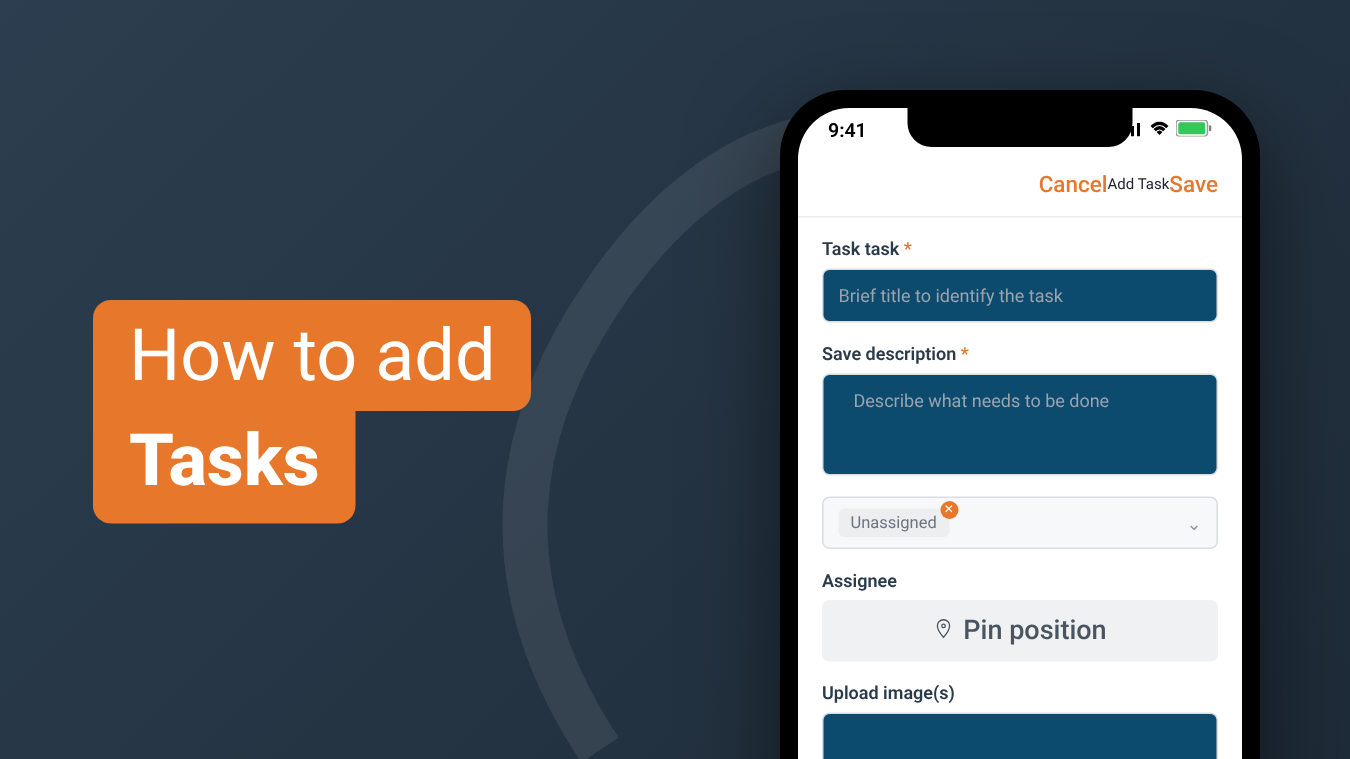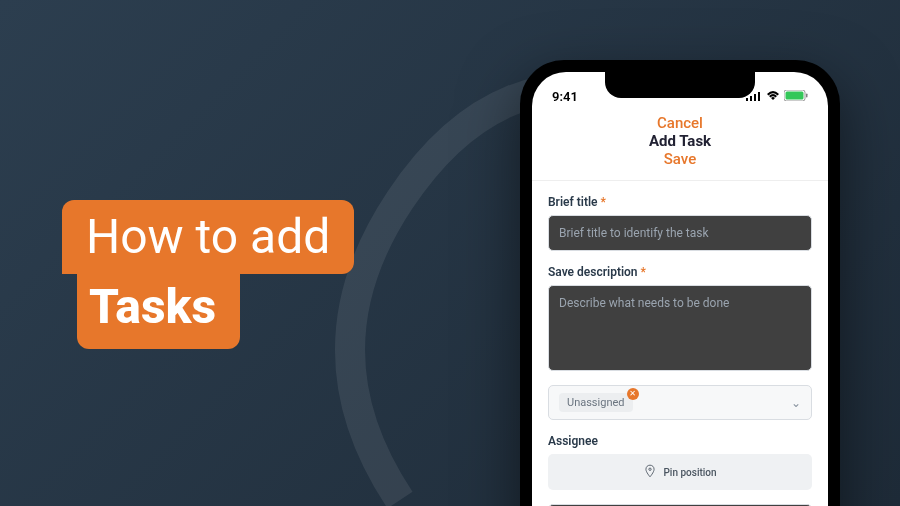--- a/index.html
+++ b/index.html
@@ -31,25 +31,24 @@
     padding: 12px 24px;
     border-radius: 12px 12px 12px 0;
     line-height: 1.05;
     text-align: right;
   }
   .title-badge .bottom {
     background: #e7772b;
     color: #fff;
     font-weight: 800;
     font-size: 48px;
-    padding: 8px 24px 16px 12px;
+    padding: 8px 24px 16px 24px;
     border-radius: 0 0 12px 12px;
     line-height: 1.05;
     display: inline-block;
-    margin-left: 15px;
   }
   .phone {
     position: absolute;
     right: 60px;
     top: 60px;
     width: 320px;
     height: 640px;
     background: #000;
     border-radius: 44px;
     padding: 12px;
@@ -70,57 +69,56 @@
     transform: translateX(-50%);
     width: 150px;
     height: 26px;
     background: #000;
     border-radius: 0 0 16px 16px;
     z-index: 5;
   }
   .status-bar {
     display: flex;
     justify-content: space-between;
-    align-items: flex-end;
+    align-items: flex-start;
     padding: 8px 20px 0 20px;
     height: 32px;
     font-size: 13px;
     font-weight: 600;
   }
   .status-icons { display: flex; gap: 4px; align-items: center; }
   .nav-bar {
     display: flex;
     justify-content: flex-end;
     align-items: center;
     padding: 10px 16px 12px 16px;
     border-bottom: 1px solid #eee;
-    flex-direction: column;
   }
   .nav-btn { color: #e7772b; font-size: 15px; font-weight: 500; }
-  .nav-title { font-size: 15px; font-weight: 700; color: #223; }
+  .nav-title { font-size: 10px; font-weight: 400; color: #223; }
   .form { padding: 14px 16px; }
   .field { margin-bottom: 14px; }
   .label {
     font-size: 12px;
     font-weight: 600;
     color: #2a3a4a;
     margin-bottom: 6px;
     display: block;
   }
   .req { color: #e7772b; }
   .input, .textarea, .select, .btn-gray, .upload-box {
     width: 100%;
     border: 1px solid #d9dde2;
     border-radius: 5px;
     font-size: 12px;
     color: #9aa4af;
-    background: #404040;
+    background: #0c4a6e;
   }
   .input { padding: 10px 10px; }
-  .textarea { padding: 10px 10px; height: 86px; }
+  .textarea { padding: 10px 20px; height: 68px; }
   .select {
     padding: 7px 10px;
     display: flex;
     justify-content: space-between;
     align-items: center;
     background: #f7f8f9;
   }
   .chip {
     background: #eceef0;
     border-radius: 4px;
@@ -144,21 +142,21 @@
     line-height: 12px;
     text-align: center;
   }
   .chevron { color: #8a94a0; font-size: 12px; }
   .btn-gray {
     background: #eff1f3;
     border: none;
     padding: 10px;
     text-align: center;
     color: #4a5560;
-    font-size: 10px;
+    font-size: 18px;
     font-weight: 500;
     display: flex;
     justify-content: center;
     align-items: center;
     gap: 6px;
   }
   .upload-box {
     padding: 18px 10px;
     text-align: center;
     color: #6b7580;
@@ -210,21 +208,21 @@
     <div class="nav-bar">
       <span class="nav-btn">Cancel</span>
       <span class="nav-title">Add Task</span>
       <span class="nav-btn">Save</span>
     </div>
 
     <div class="form">
 
       <div class="field">
         <span class="label">
-          <span>Brief title</span> <span class="req">*</span>
+          <span>Task task</span> <span class="req">*</span>
         </span>
         <div class="input"><span>Brief title to identify the task</span></div>
       </div>
 
       <div class="field">
         <span class="label">
           <span>Save description</span> <span class="req">*</span>
         </span>
         <div class="textarea"><span>Describe what needs to be done</span></div>
       </div>
@@ -245,20 +243,21 @@
           <span>
             <svg class="icon-pin" viewBox="0 0 24 24">
                 <path d="M12 2 C8 2 5 5 5 9 C5 14 12 22 12 22 C12 22 19 14 19 9 C19 5 16 2 12 2 Z M12 11 A2 2 0 1 1 12 7 A2 2 0 1 1 12 11 Z" fill="none" stroke="#4a5560" stroke-width="1.5"></path>
               </svg>
           </span>
           <span>Pin position</span>
         </div>
       </div>
 
       <div class="field">
+        <span class="label">Upload image(s)</span>
         <div class="upload-box">
           
           
         </div>
       </div>
 
     </div>
   </div>
 </div>
 

